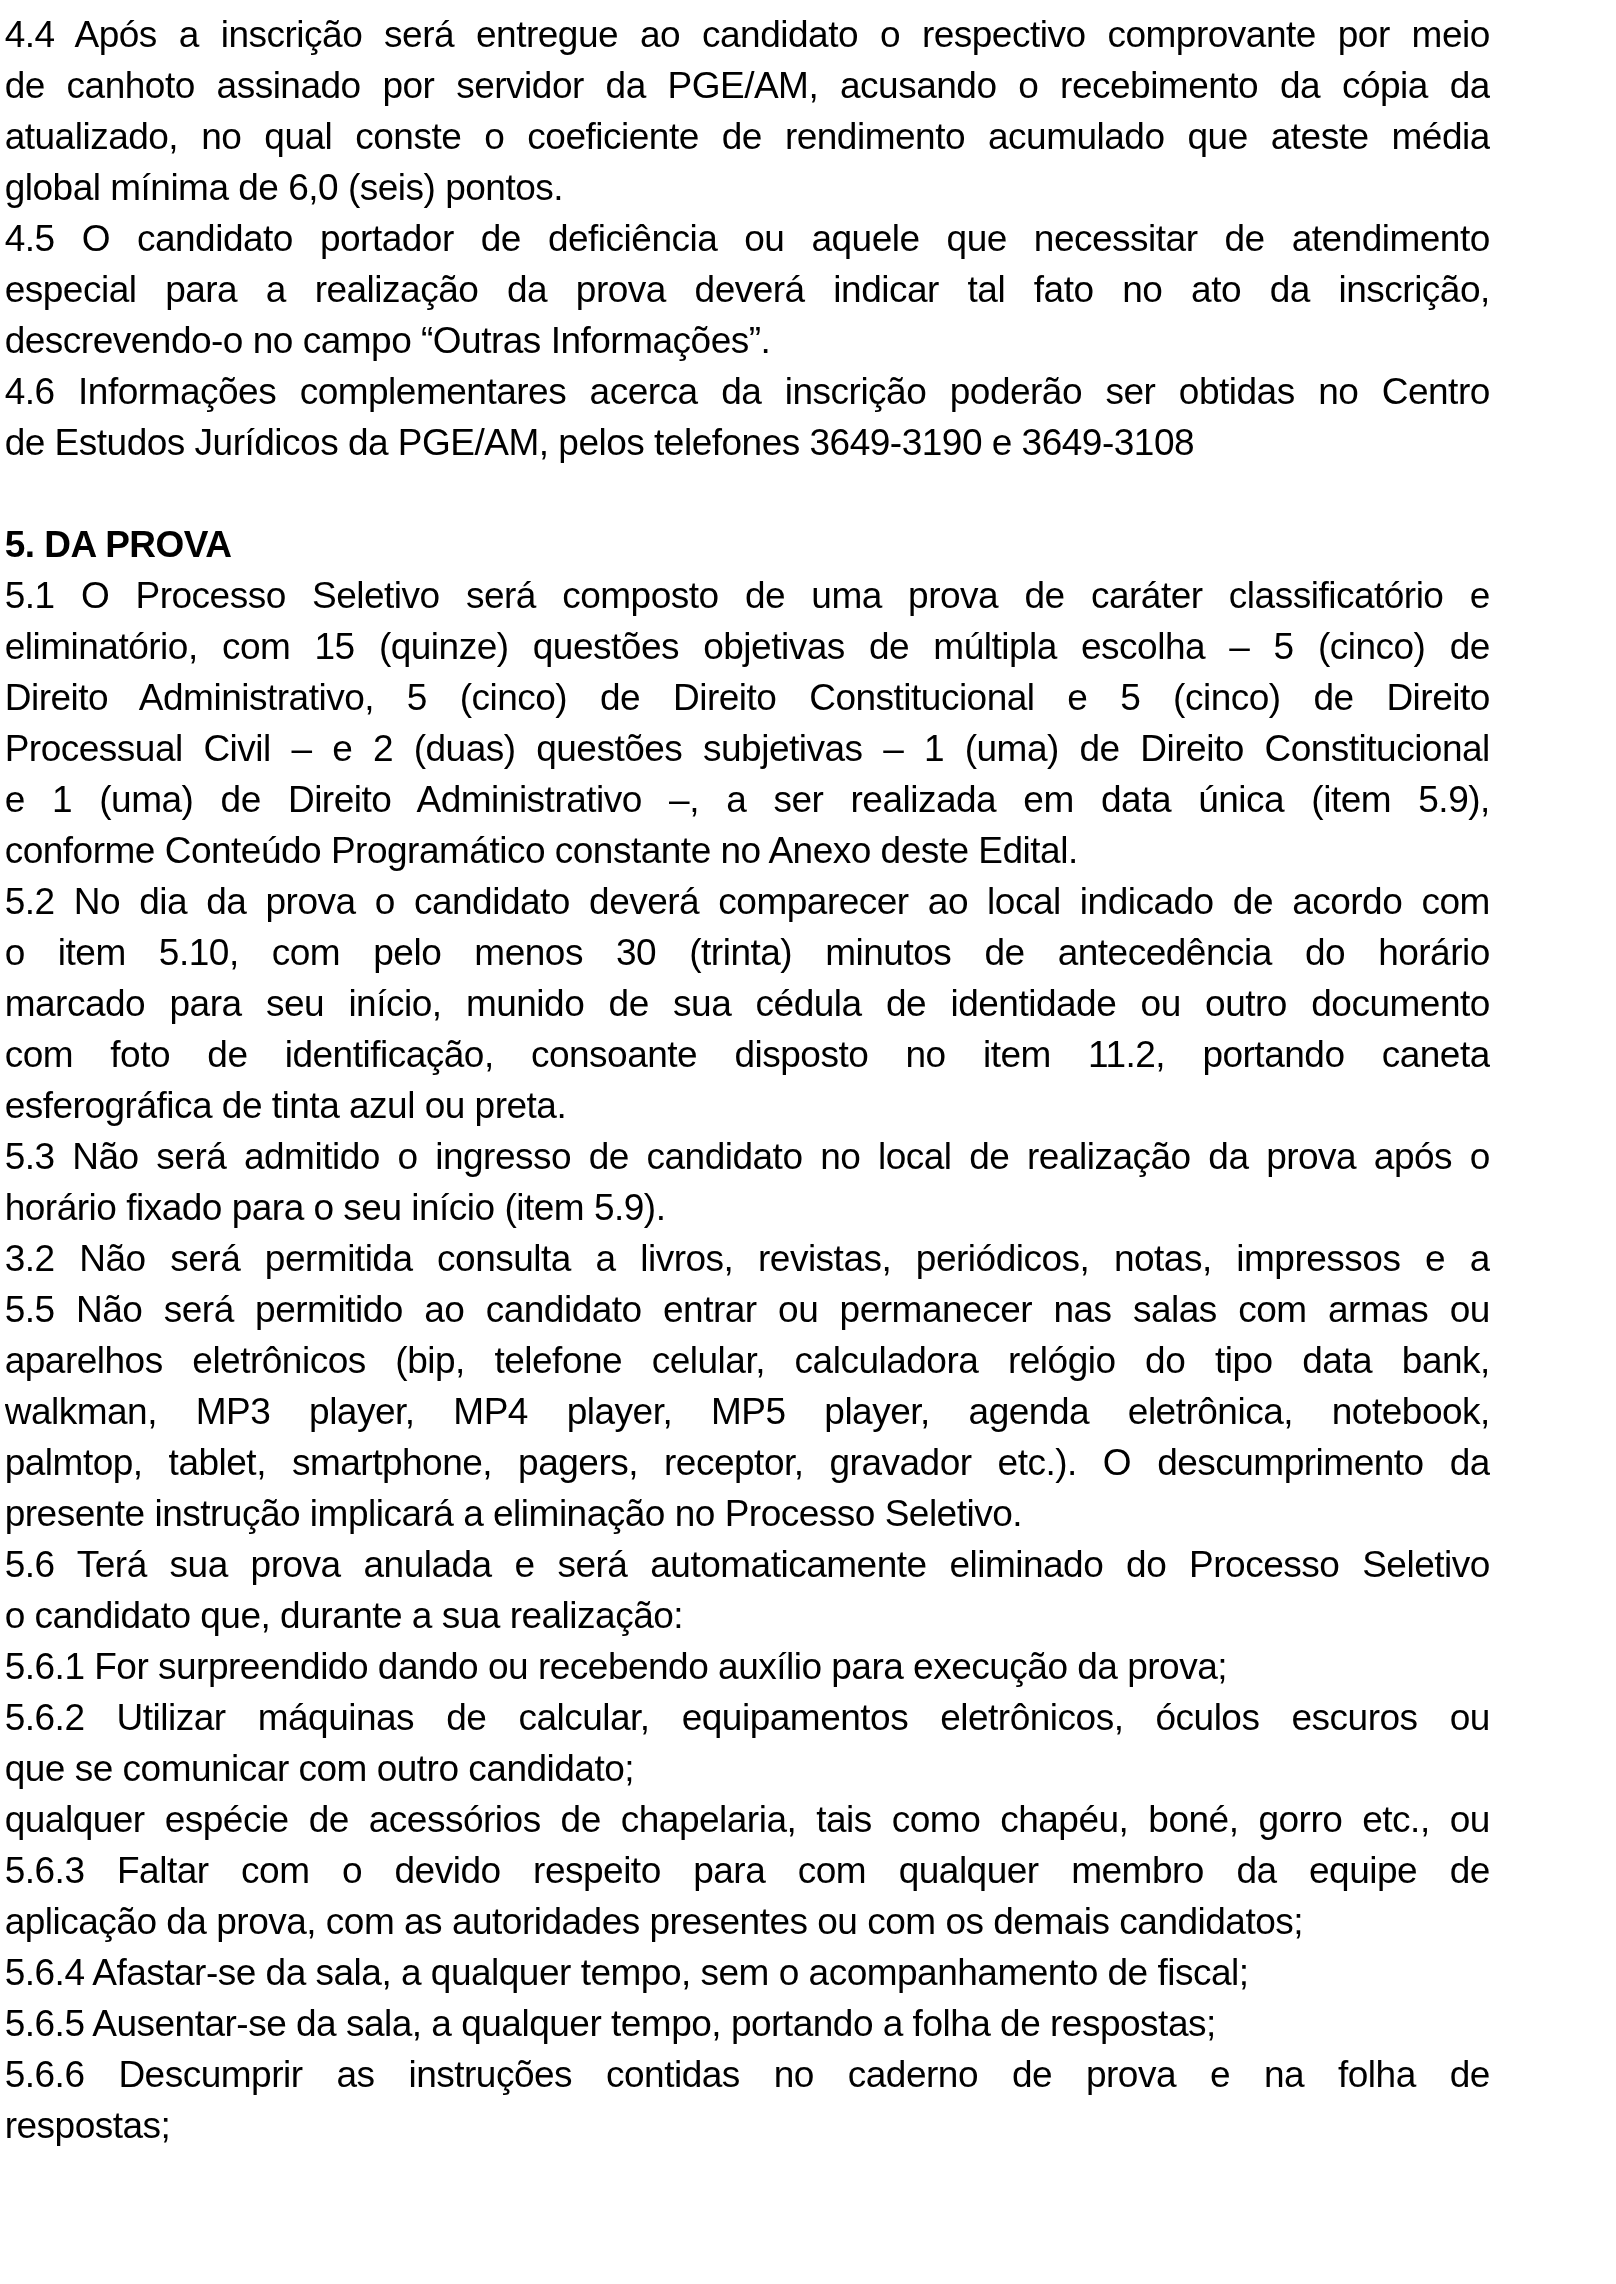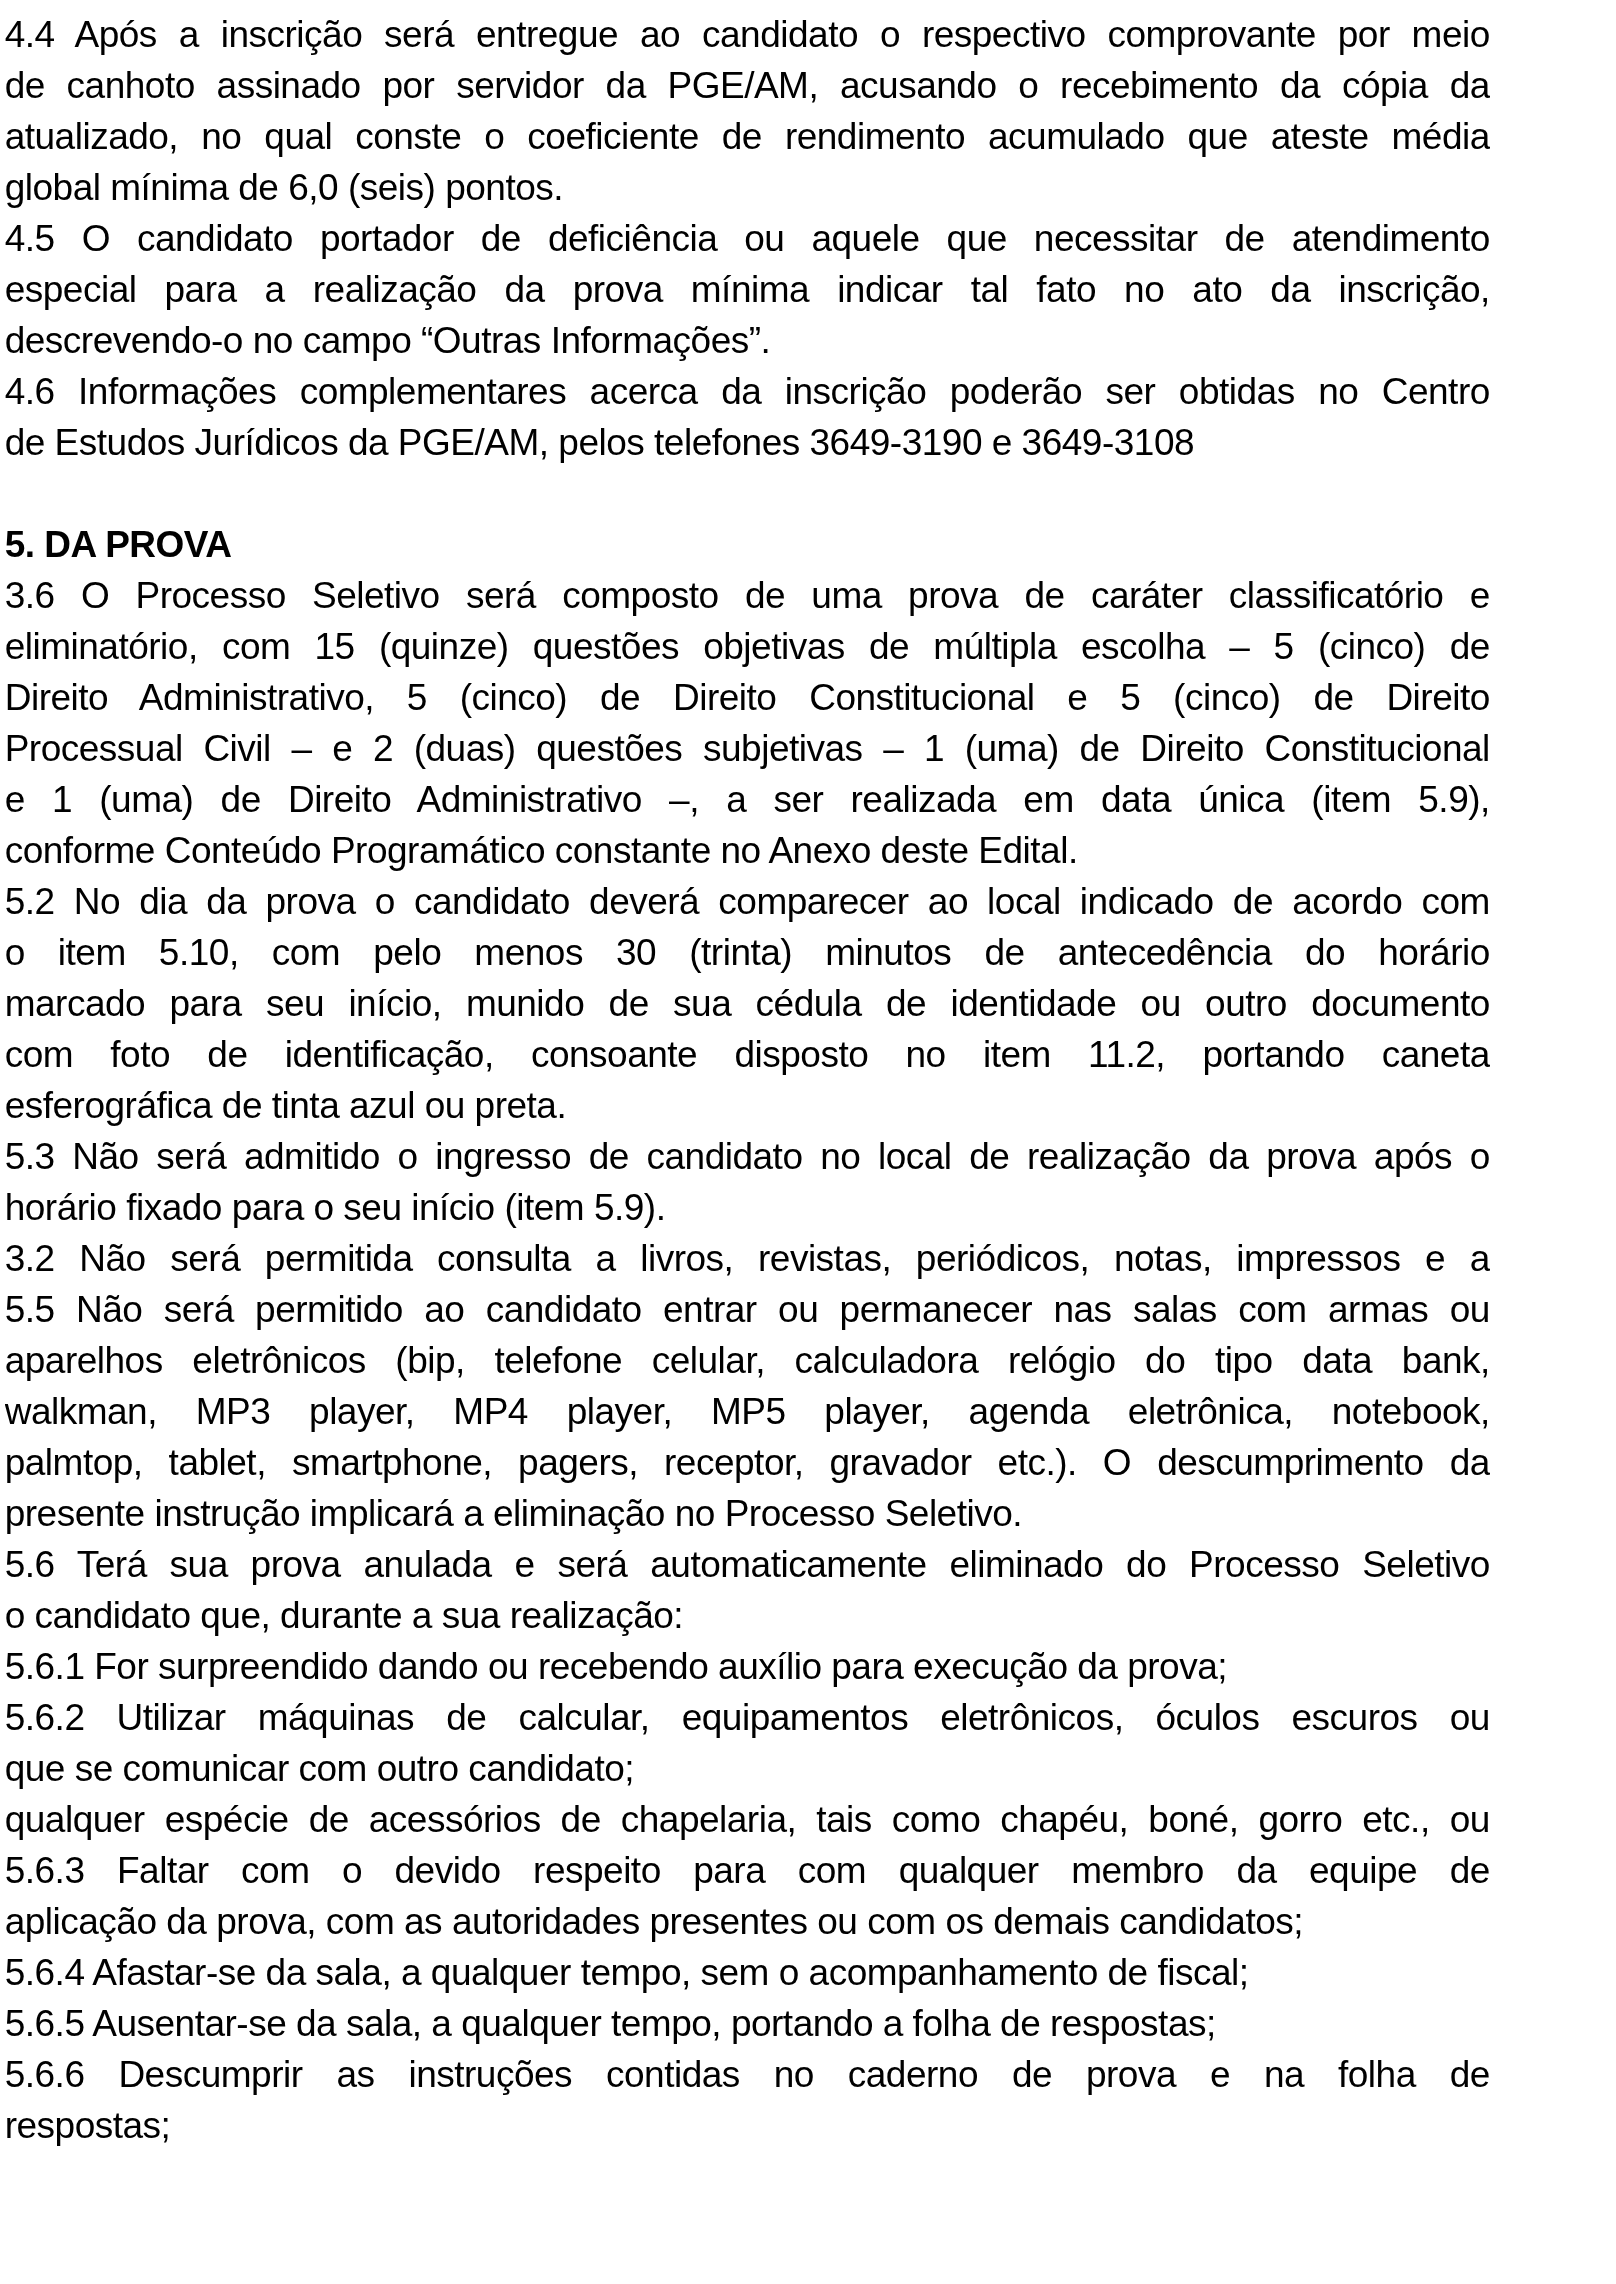--- a/index.html
+++ b/index.html
@@ -51,35 +51,35 @@
 
 <main class="page">
     <div class="para">
       <div class="row fill">4.4 Após a inscrição será entregue ao candidato o respectivo comprovante por meio</div>
       <div class="row fill">de canhoto assinado por servidor da PGE/AM, acusando o recebimento da cópia da</div>
       <div class="row fill">atualizado, no qual conste o coeficiente de rendimento acumulado que ateste média</div>
       <div class="row natural">global mínima de 6,0 (seis) pontos.</div>
     </div>
     <div class="para">
       <div class="row fill">4.5 O candidato portador de deficiência ou aquele que necessitar de atendimento</div>
-      <div class="row fill">especial para a realização da prova mínima indicar tal fato no ato da inscrição,</div>
+      <div class="row fill">especial para a realização da prova deverá indicar tal fato no ato da inscrição,</div>
       <div class="row natural">descrevendo-o no campo “Outras Informações”.</div>
     </div>
     <div class="para">
       <div class="row fill">4.6 Informações complementares acerca da inscrição poderão ser obtidas no Centro</div>
       <div class="row natural">de Estudos Jurídicos da PGE/AM, pelos telefones 3649-3190 e 3649-3108</div>
     </div>
     <div class="para">
       <div class="row natural spacer-row"></div>
     </div>
     <div class="para">
       <div class="row heading natural">5. DA PROVA</div>
     </div>
     <div class="para">
-      <div class="row fill">3.6 O Processo Seletivo será composto de uma prova de caráter classificatório e</div>
+      <div class="row fill">5.1 O Processo Seletivo será composto de uma prova de caráter classificatório e</div>
       <div class="row fill">eliminatório, com 15 (quinze) questões objetivas de múltipla escolha – 5 (cinco) de</div>
       <div class="row fill">Direito Administrativo, 5 (cinco) de Direito Constitucional e 5 (cinco) de Direito</div>
       <div class="row fill">Processual Civil – e 2 (duas) questões subjetivas – 1 (uma) de Direito Constitucional</div>
       <div class="row fill">e 1 (uma) de Direito Administrativo –, a ser realizada em data única (item 5.9),</div>
       <div class="row natural">conforme Conteúdo Programático constante no Anexo deste Edital.</div>
     </div>
     <div class="para">
       <div class="row fill">5.2 No dia da prova o candidato deverá comparecer ao local indicado de acordo com</div>
       <div class="row fill">o item 5.10, com pelo menos 30 (trinta) minutos de antecedência do horário</div>
       <div class="row fill">marcado para seu início, munido de sua cédula de identidade ou outro documento</div>

